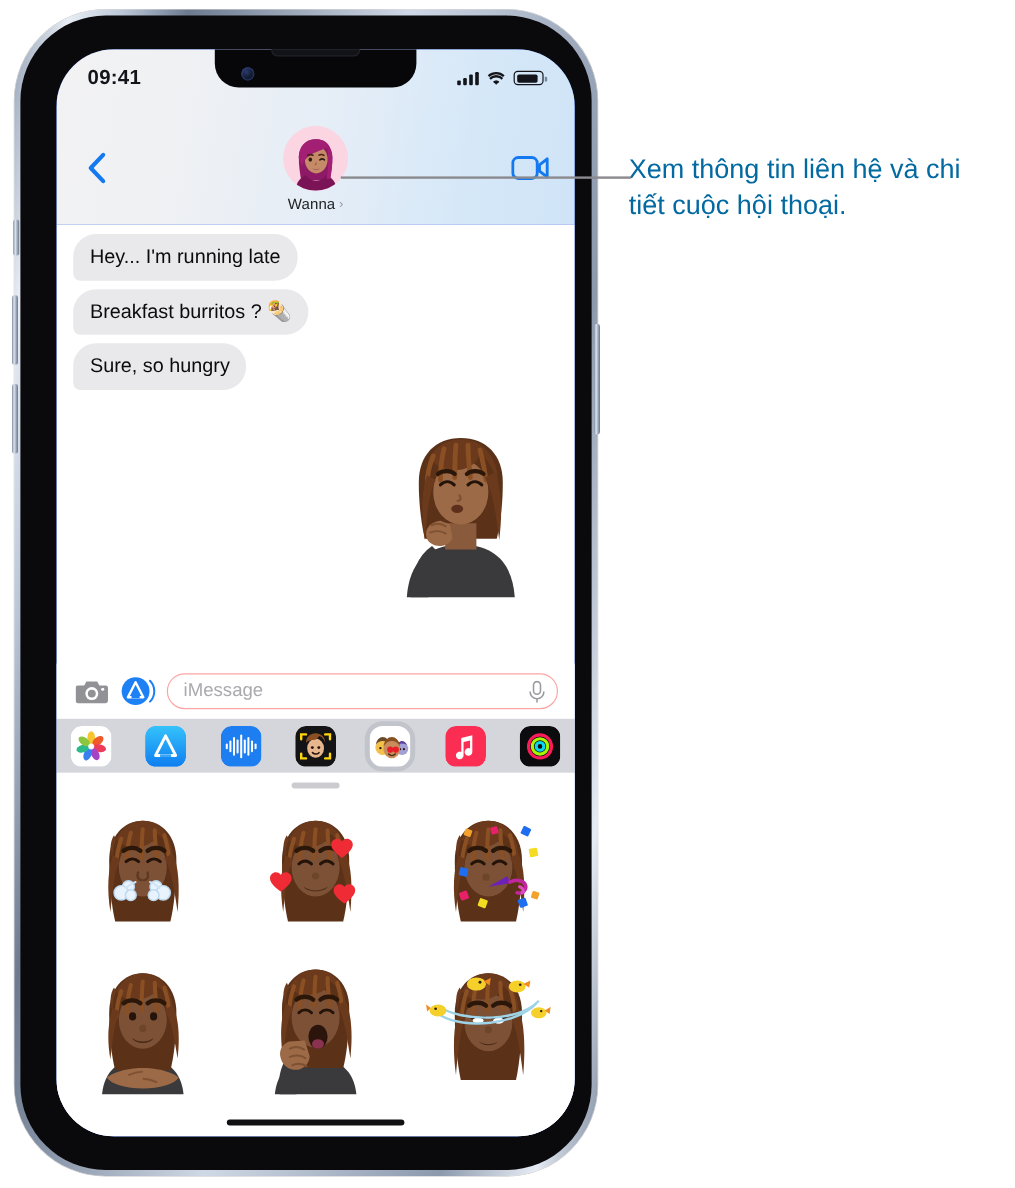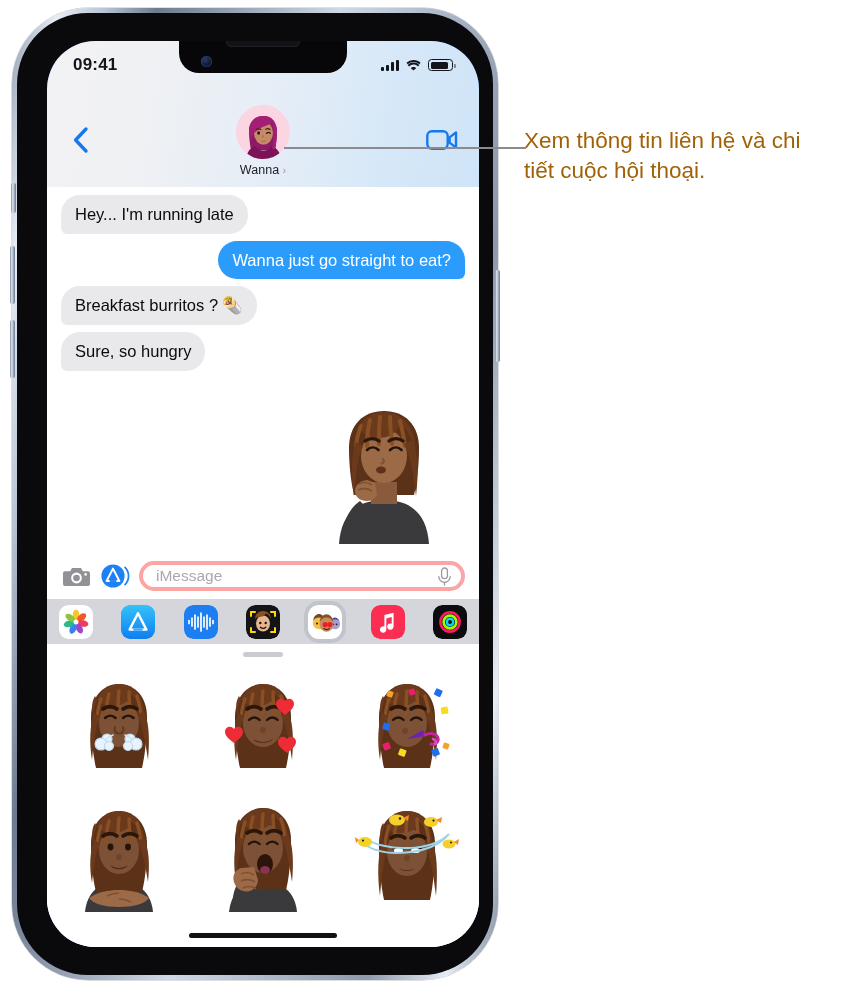--- a/index.html
+++ b/index.html
@@ -115,21 +115,21 @@
   .sticker-big{width:150px;height:148px;}
 
   
   .inputbar{
     position:absolute;left:0;right:0;bottom:348px;height:46px;
     background:#ffffff;display:flex;align-items:center;gap:9px;
     padding:0 14px;box-sizing:border-box;z-index:12;
   }
   .ib-icon{width:30px;height:30px;display:flex;align-items:center;justify-content:center;cursor:pointer;flex:0 0 auto;}
   .msgfield{
-    flex:1;height:30px;border:4px solid #fca5a5;border-radius:16px;
+    flex:1;height:30px;border:1px solid #fca5a5;border-radius:16px;
     display:flex;align-items:center;justify-content:space-between;
     padding:0 9px 0 13px;box-sizing:border-box;cursor:text;background:#fff;
   }
   .msgfield .ph{font-size:15.5px;color:#a9a9ae;}
 
   
   .appdrawer{
     position:absolute;left:0;right:0;bottom:303px;height:45px;
     background:#d4d6dc;display:flex;align-items:center;
     padding:0 12px;box-sizing:border-box;gap:0;justify-content:space-between;z-index:12;
@@ -150,21 +150,21 @@
   .scell{display:flex;align-items:center;justify-content:center;cursor:pointer;}
   .scell svg{width:104px;height:112px;}
   .homebar{position:absolute;left:50%;transform:translateX(-50%);bottom:9px;width:148px;height:5px;border-radius:3px;background:#111114;}
 
   
   .callout-line{
     position:absolute;left:284px;top:147px;width:242px;height:2px;background:#8a8a8f;z-index:60;
   }
   .callout-text{
     position:absolute;left:524px;top:126px;width:310px;
-    font-size:22.5px;line-height:1.34;color:#a16207;
+    font-size:22.5px;line-height:1.34;color:#0369a1;
   }
 </style>
 </head>
 <body>
 
 <div class="stage">
 
   <div class="phone">
     <div class="btn-side btn-mute"></div>
     <div class="btn-side btn-vup"></div>
@@ -246,23 +246,20 @@
           </div>
         </div>
 
         <div class="convo">
 
           <div class="row in">
             <div class="bubble gray">Hey... I'm running late</div>
           </div>
 
 
-          <div class="row out">
-            <div class="bubble blue">Wanna just go straight to eat?</div>
-          </div>
 
           <div class="row in">
             <div class="bubble gray">Breakfast burritos ? 🌯</div>
           </div>
 
           <div class="row in">
             <div class="bubble gray">Sure, so hungry</div>
           </div>
 
           <div class="sticker-row">

